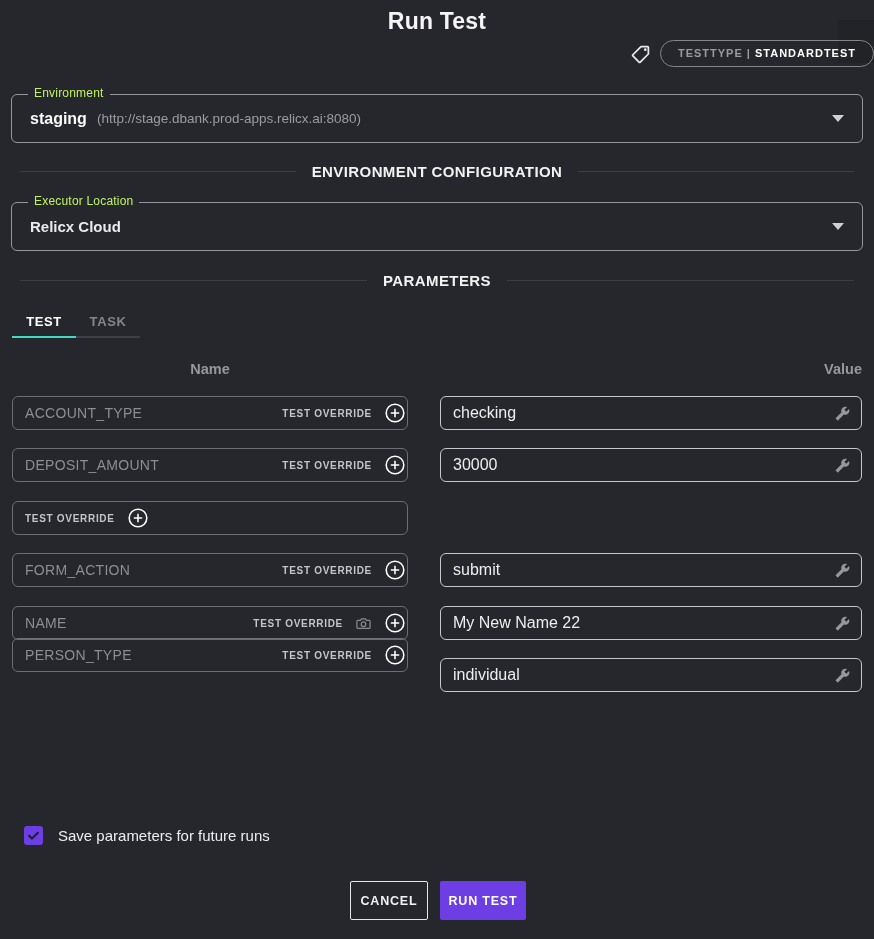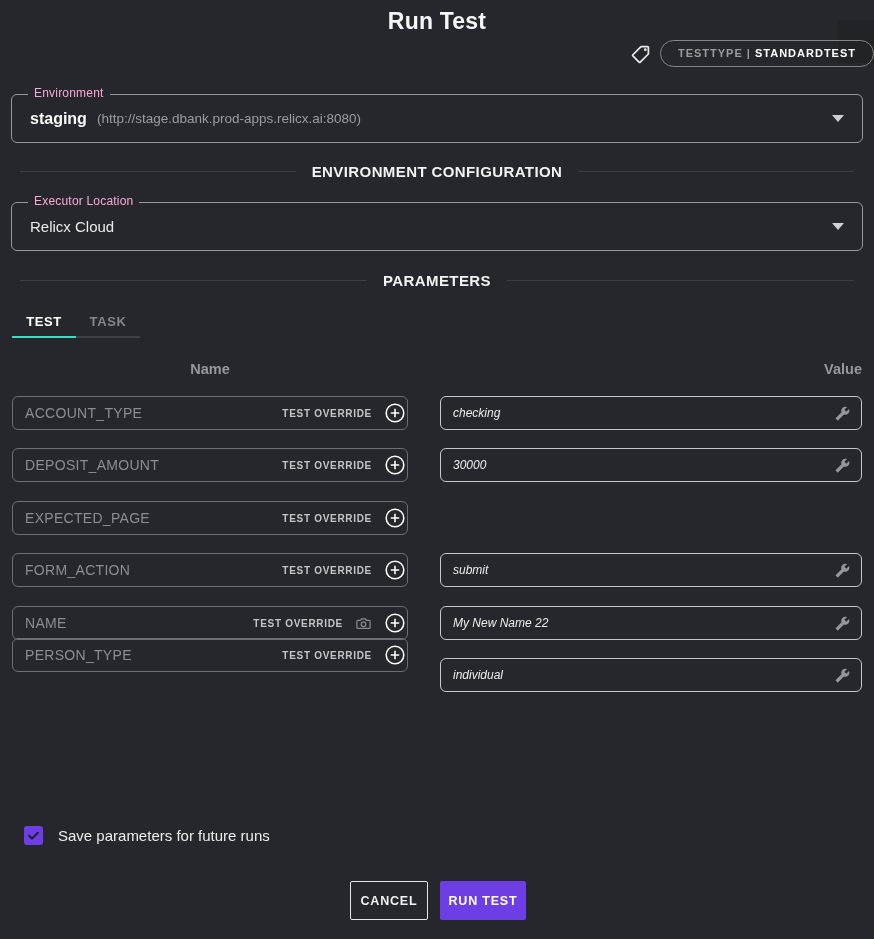--- a/index.html
+++ b/index.html
@@ -19,24 +19,24 @@
     justify-content:flex-end; align-items:center; gap:9px; }
   .tag-icon { width:21px; height:21px; color:#e8e9ea; margin-top:2px; }
   .pill { height:27px; line-height:25px; border:1px solid #85868c; border-radius:14px;
     padding:0 17px; font-size:11px; font-weight:bold; letter-spacing:1px; white-space:nowrap; }
   .pill .dim { color:#9a9b9f; }
   .pill .bright { color:#ffffff; }
 
   .fieldset { position:absolute; left:11px; width:852px; height:49px;
     border:1px solid #96979c; border-radius:6px; }
   .fieldset .legend { position:absolute; top:-9px; left:16px; background:#26272c;
-    padding:0 6px; font-size:12px; color:#f9a8d4; letter-spacing:0.2px; }
+    padding:0 6px; font-size:12px; color:#bef264; letter-spacing:0.2px; }
   .fieldset .inner { display:flex; align-items:baseline; height:100%; padding:0 18px;
     gap:10px; }
-  .fieldset .inner-mid { align-items:center; }
+  .fieldset .inner-mid { align-items:center;font-weight:bold; }
   .env-name { font-size:16px; font-weight:bold; color:#fafafa; align-self:center; }
   .env-url { font-size:13.5px; color:#9b9ca0; align-self:center; }
   .exec-value { font-size:15px; color:#e9eaec; }
   .caret { margin-left:auto; align-self:center; width:0; height:0;
     border-left:6px solid transparent; border-right:6px solid transparent;
     border-top:7px solid #cfd0d3; }
 
   .divider { position:absolute; left:20px; right:20px; display:flex; align-items:center; gap:16px; }
   .divider .line { flex:1; height:1px; background:#3c3d42; }
   .divider .label { font-size:15px; font-weight:bold; color:#f2f2f3; letter-spacing:0.4px; }
@@ -55,21 +55,21 @@
     border:1px solid #6d6e74; border-radius:6px; display:flex; align-items:center;
     padding:0 1px 0 12px; }
   .pname { flex:1; font-size:14px; color:#8d8e93; letter-spacing:0.3px; }
   .override { font-size:10px; font-weight:bold; color:#c3c4c8; letter-spacing:0.7px; margin-right:12px; white-space:nowrap; }
   .camera-icon { width:17px; height:17px; color:#8a8b90; margin-right:12px; flex:none; }
   .plus-icon { width:22px; height:22px; color:#ffffff; flex:none; cursor:pointer; }
 
   .value-box { position:absolute; left:440px; width:422px; height:34px;
     border:1px solid #c6c7ca; border-radius:6px; display:flex; align-items:center;
     padding:0 11px 0 12px; }
-  .pvalue { flex:1; font-size:12px; color:#eceded;font-style:italic; }
+  .pvalue { flex:1; font-size:16px; color:#eceded; }
   .wrench-icon { width:15px; height:15px; color:#96979c; flex:none; cursor:pointer; }
 
   .save-row { position:absolute; left:24px; top:826px; display:flex; align-items:center; gap:15px; }
   .checkbox { width:19px; height:19px; border-radius:3px; background:#6c3ee3;
     display:flex; align-items:center; justify-content:center; cursor:pointer; }
   .checkbox svg { width:15px; height:15px; }
   .save-label { font-size:15px; color:#eceded; }
 
   .actions { position:absolute; left:350px; top:881px; display:flex; gap:12px; }
   .btn { height:39px; font-family:inherit; font-size:12.5px; font-weight:bold;
@@ -164,21 +164,20 @@
   <div class="value-box" style="top:448px;">
     <span class="pvalue">30000</span>
     <svg class="wrench-icon" viewBox="0 0 24 24">
         <g transform="scale(-1,1) translate(-24,0)">
           <path fill="currentColor" d="M22.7 19l-9.1-9.1c.9-2.3.4-5-1.5-6.9-2-2-5-2.4-7.4-1.3L9 6 6 9 1.6 4.7C.4 7.1.9 10.1 2.9 12.1c1.9 1.9 4.6 2.4 6.9 1.5l9.1 9.1c.4.4 1 .4 1.4 0l2.3-2.3c.5-.4.5-1.1.1-1.4z"></path>
         </g>
       </svg>
   </div>
 
   <div class="name-box" style="top:501px;">
-    <span class="pname">EXPECTED_PAGE</span>
     <span class="override">TEST OVERRIDE</span>
     <svg class="plus-icon" viewBox="0 0 24 24" fill="none" stroke="currentColor" stroke-width="1.7">
         <circle cx="12" cy="12" r="9.6"></circle>
         <path d="M12 7.4v9.2M7.4 12h9.2"></path>
       </svg>
   </div>
 
   <div class="name-box" style="top:553px;">
     <span class="pname">FORM_ACTION</span>
     <span class="override">TEST OVERRIDE</span>

